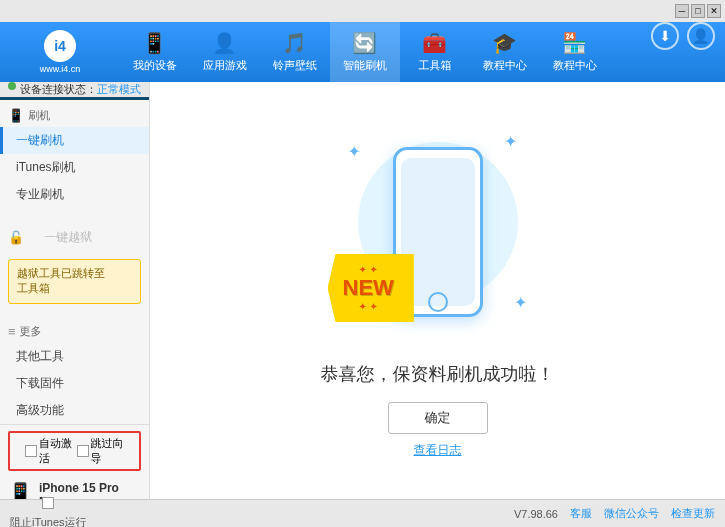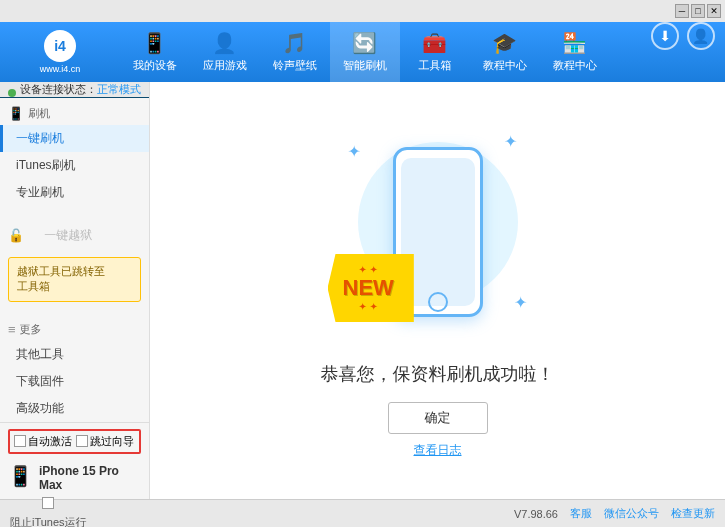--- a/index.html
+++ b/index.html
@@ -52,22 +52,22 @@
     
     .main-layout { display: flex; width: 100%; height: calc(527px - 22px - 60px - 28px); }
 
     
     .sidebar {
       width: 150px; background: #f5f5f5; border-right: 1px solid #ddd;
       display: flex; flex-direction: column; height: 100%;
       overflow-y: auto;
     }
     .sidebar-status {
-      height: 28px; background: #e8e8e8; border-bottom: 1px solid #0c4a6e;
-      display: flex; align-items: flex-end; padding: 0 8px; font-size: 11px; color: #333;
+      height: 28px; background: #e8e8e8; border-bottom: 3px solid #0c4a6e;
+      display: flex; align-items: flex-start; padding: 0 8px; font-size: 11px; color: #333;
     }
     .status-dot { display: inline-block; width: 8px; height: 8px; background: #4caf50; border-radius: 50%; margin-right: 4px; }
     .status-mode { color: #2196f3; }
 
     .sidebar-section { margin-top: 4px; }
     .sidebar-section-header {
       display: flex; align-items: center; padding: 4px 8px; font-size: 11px; color: #666;
     }
     .sidebar-section-icon { margin-right: 4px; font-size: 13px; color: #999; }
 
@@ -88,21 +88,21 @@
     }
 
     .sidebar-divider { height: 1px; background: #ddd; margin: 4px 0; }
 
     
     .device-area {
       margin-top: auto; padding: 6px 8px; border-top: 1px solid #ddd; background: #f5f5f5;
     }
     .auto-controls {
       display: flex; align-items: center; gap: 4px; margin-bottom: 6px;
-      border: 2px solid #e53935; padding: 3px 4px; border-radius: 2px;
+      border: 2px solid #e53935; padding: 3px 15px; border-radius: 2px;
     }
     .checkbox-item { display: flex; align-items: center; gap: 2px; font-size: 11px; cursor: pointer; }
     .checkbox { width: 12px; height: 12px; border: 1px solid #999; background: white; flex-shrink: 0; }
     .device-info { display: flex; align-items: flex-start; gap: 6px; padding: 4px 0; }
     .device-icon { font-size: 20px; color: #1a7ddd; }
     .device-details { font-size: 11px; }
     .device-name { font-weight: bold; color: #333; font-size: 12px; }
 
     
     .content { flex: 1; display: flex; flex-direction: column; align-items: center; justify-content: center; background: white; position: relative; }

